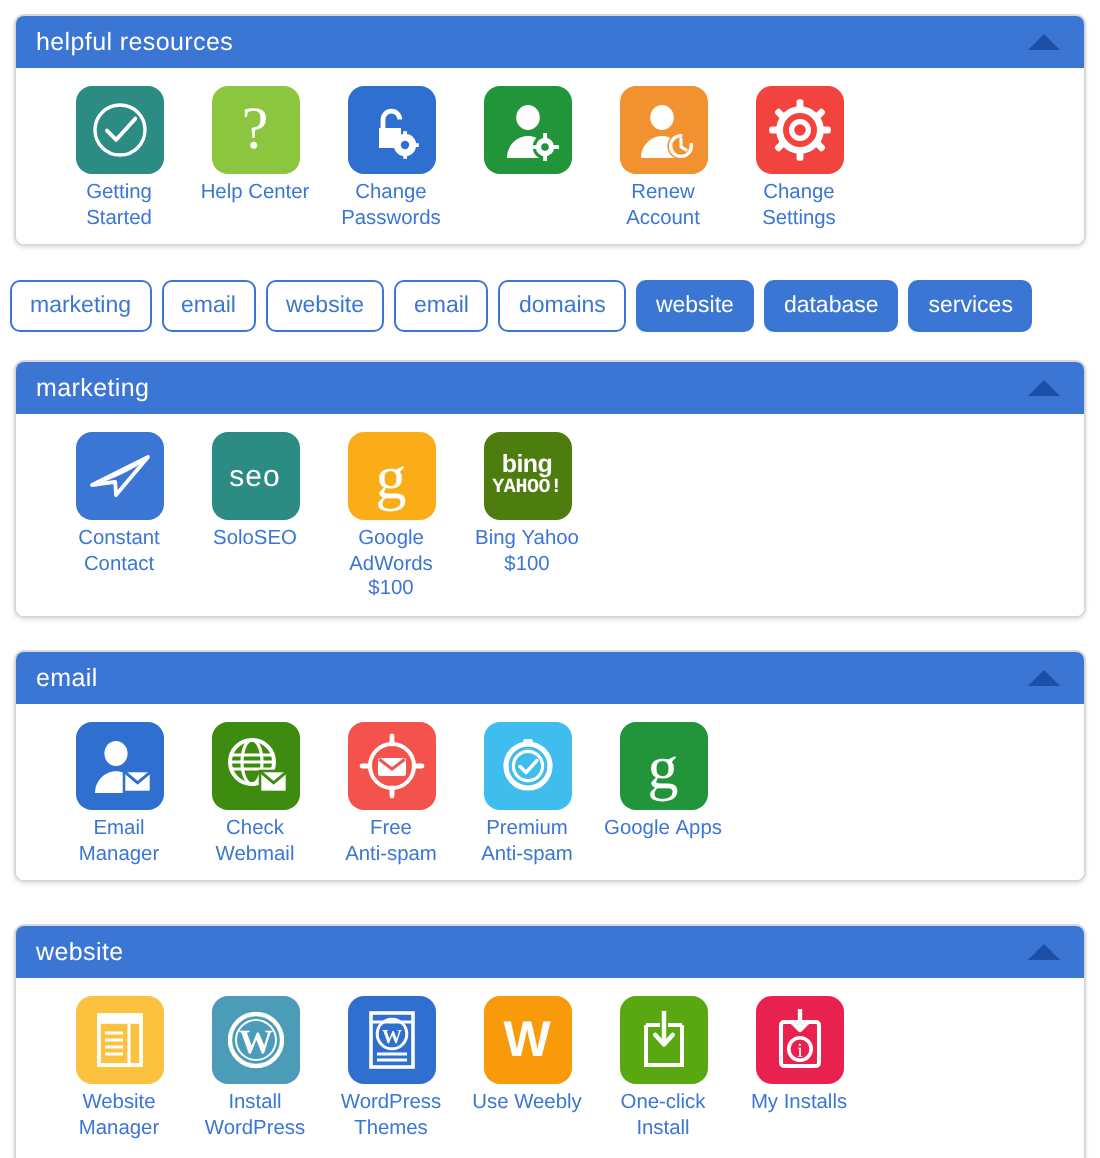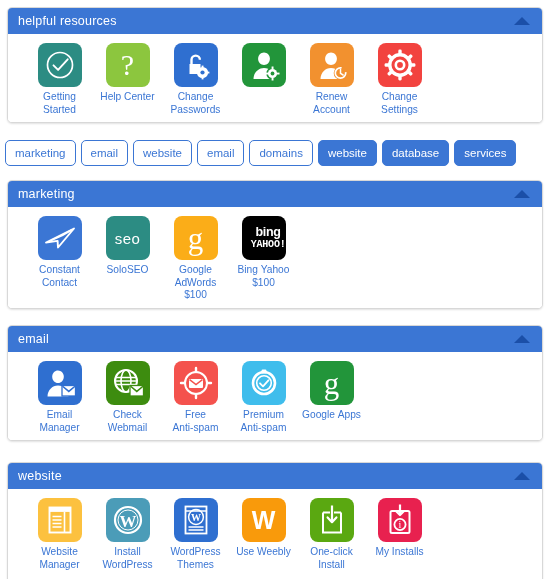--- a/index.html
+++ b/index.html
@@ -256,21 +256,21 @@
             </div>
             <div class="ilabel">SoloSEO</div>
           </div>
           <div class="icon-item">
             <div class="tile" style="background: rgb(251, 173, 24);">
               <div class="gtxt" style="font-size:31px;line-height:31px;">g</div>
             </div>
             <div class="ilabel">Google<br>AdWords<br>$100</div>
           </div>
           <div class="icon-item">
-            <div class="tile" style="background: #000000; justify-content: flex-end;">
+            <div class="tile" style="background: #4d7c0f;">
               <div style="text-align:center;line-height:1;">
                 <div class="gtxt" style="font-size:12.5px;font-family:'Liberation Sans',sans-serif;font-weight:bold;letter-spacing:-0.3px;">bing</div>
                 <div class="gtxt" style="font-size:10px;font-family:Liberation Mono, monospace;font-weight:bold;letter-spacing:-0.2px;margin-top:2px;">YAHOO!</div>
               </div>
             </div>
             <div class="ilabel">Bing&nbsp;Yahoo<br>$100</div>
           </div>
         </div>
     </div>
   </div>

